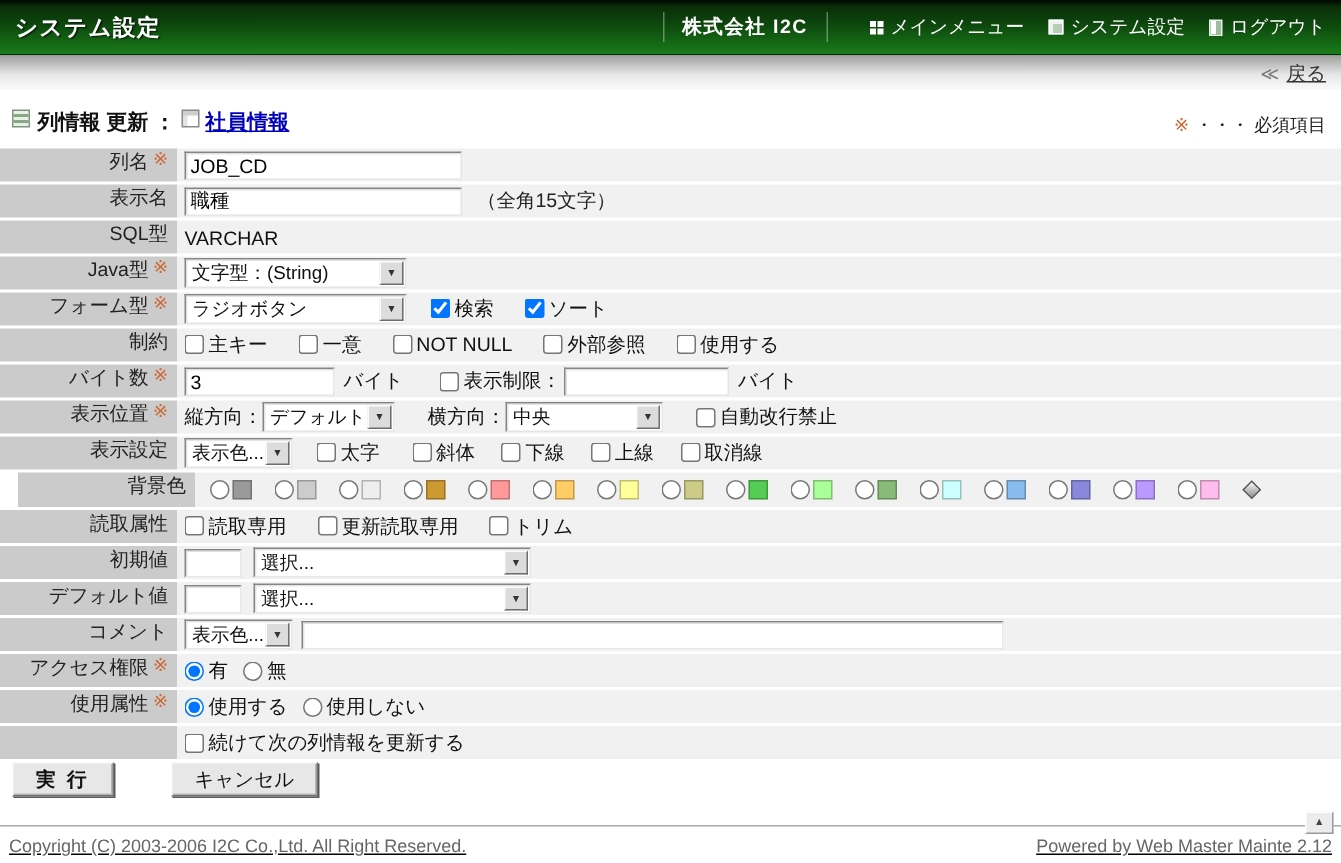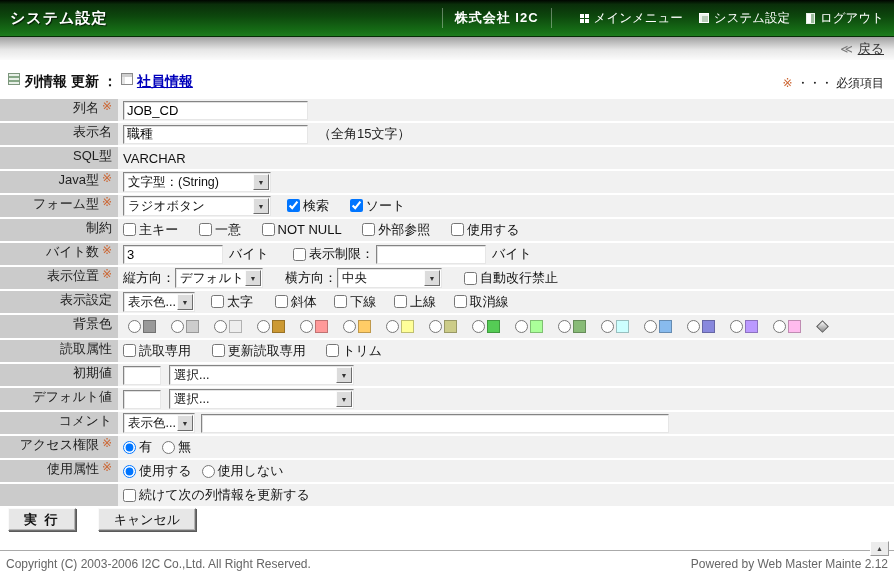--- a/index.html
+++ b/index.html
@@ -41,21 +41,21 @@
   .table-icon { width:12px; height:12px; display:inline-block; margin-right:4px;
     border:1px solid #8a8a8a; background:#fff;
     box-shadow:inset 0 3px 0 #cfcfcf, inset 3px 0 0 #e4e4e4; }
   .tablelink { font-size:14px; font-weight:bold; color:#0000bb; text-decoration:underline; cursor:pointer; }
   .reqnote { margin-left:auto; font-size:12px; color:#222; display:flex; align-items:center; gap:4px; }
   .req { color:#cc6633; font-size:12px; margin-left:3px; }
 
   
   .formtable { margin-top:6px; }
   .frow { display:flex; margin-bottom:2px; height:22px; }
-  .frow.tall { height:23px; }
+  .frow.tall { height:23px;padding-left:12px; }
   .flabel { width:118px; background:#cbcbcb; color:#222; font-size:13px;
     display:flex; align-items:flex-start; justify-content:flex-end; padding-right:6px; }
   .fcontent { flex:1; background:#f1f1f1; display:flex; align-items:center;
     padding-left:5px; font-size:13px; color:#111; }
   .tin { height:19px; background:#fff; border:1px solid #848484;
     border-right-color:#e6e6e6; border-bottom-color:#e6e6e6;
     box-shadow:inset 1px 1px 0 rgba(0,0,0,.12);
     font:13px "Liberation Sans","DejaVu Sans",sans-serif; padding:0 3px; color:#000; }
   .sel { display:inline-flex; align-items:center; height:20px; background:#fff;
     border:1px solid #848484; border-right-color:#e6e6e6; border-bottom-color:#e6e6e6;
@@ -71,29 +71,29 @@
   .notetext { margin-left:10px; color:#222; }
   .colorrow { display:flex; align-items:center; }
   .colorpick { display:inline-flex; align-items:center; margin-right:15px; cursor:pointer; }
   .colorpick input { width:13px; height:13px; margin:0 2px 0 0; }
   .swatch { width:13px; height:13px; display:inline-block; border:1px solid rgba(0,0,0,.25); }
   .diamond-icon { width:9px; height:9px; display:inline-block; margin-left:2px;
     background:linear-gradient(135deg,#fafafa,#8e8e8e); border:1px solid #555;
     transform:rotate(45deg); cursor:pointer; }
 
   
-  .btnrow { margin:0 0 0 8px; display:flex; gap:22px; }
+  .btnrow { margin:0 0 0 8px; display:flex; gap:38px; }
   .btn { height:23px; padding:0 15px; background:#e7e7e7; color:#111;
     border:1px solid #707070; border-top-color:#fafafa; border-left-color:#fafafa;
     box-shadow:1px 1px 0 #5a5a5a, inset -1px -1px 0 #b5b5b5;
     font:13px "Liberation Sans","DejaVu Sans",sans-serif; cursor:pointer; }
   .btn.primary { font-weight:bold; letter-spacing:2px; }
 
   
-  .footer { position:absolute; left:0; right:0; bottom:4px; }
+  .footer { position:absolute; left:0; right:0; bottom:4px;text-decoration:underline; }
   .footline { border-top:1px solid #aaa; margin:0 0 6px 0; }
   .foottext { display:flex; justify-content:space-between; padding:0 6px; font-size:12px; color:#666; }
   .scrolltop { position:absolute; right:5px; top:-9px; width:19px; height:15px;
     background:#ececec; border:1px solid #9a9a9a; border-top-color:#fff; border-left-color:#fff;
     display:flex; align-items:center; justify-content:center; font-size:7px; color:#444; cursor:pointer; }
 </style>
 </head>
 <body>
 
 <div class="topbar">

